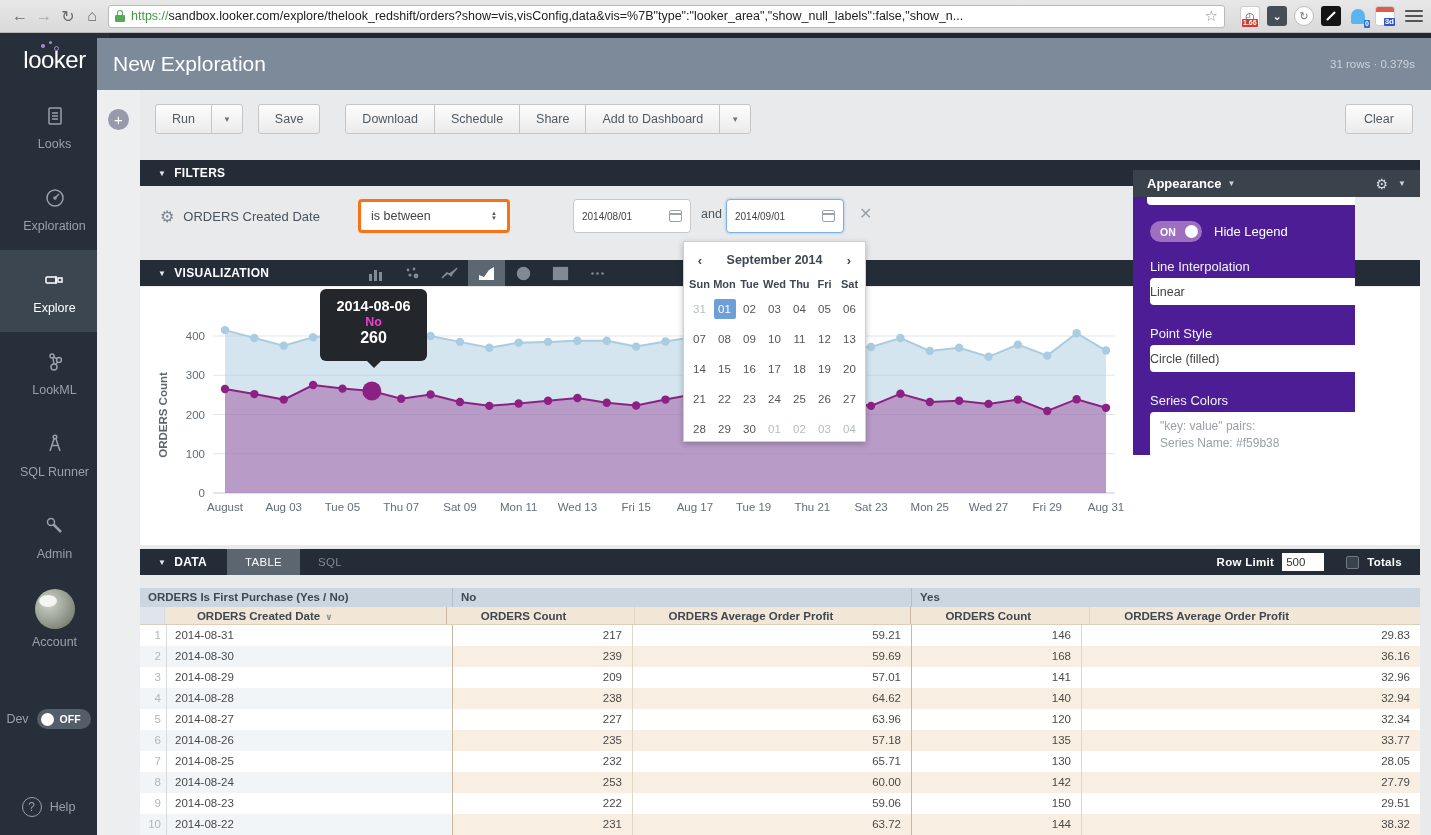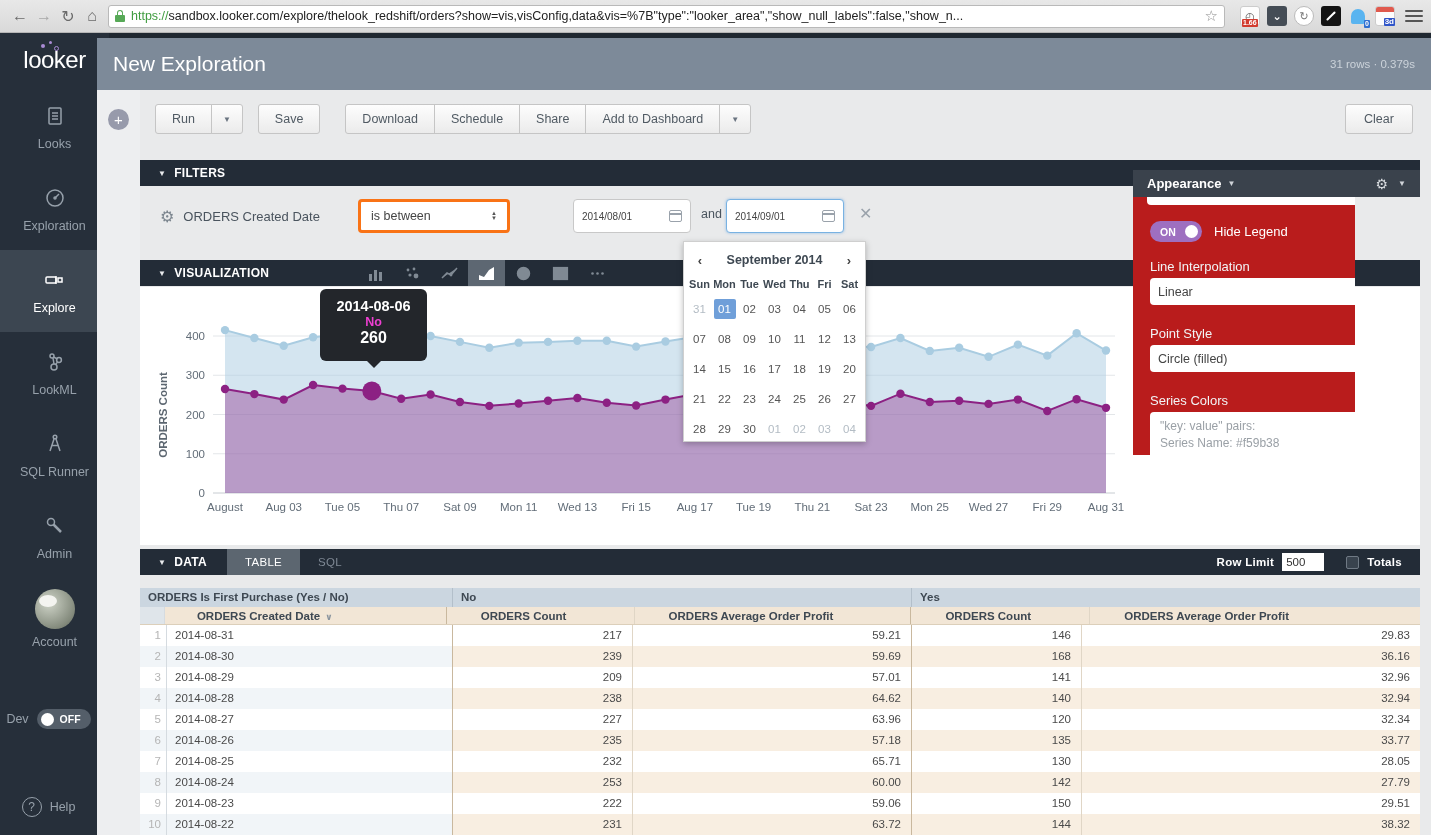--- a/index.html
+++ b/index.html
@@ -140,30 +140,30 @@
   .cal-day span { width:22px; height:20px; line-height:20px; text-align:center; border-radius:2px; }
   .cal-day.muted { color:#b3bcc4; }
   .cal-day.selected span { background:#6f9fd9; color:#fff; }
 
   
   .appear-head { position:absolute; left:1133px; top:170px; width:287px; height:27px; background:#3a424c;
     display:flex; align-items:center; padding:0 14px; z-index:7; }
   .appear-head .ttl { color:#fff; font-size:13px; font-weight:bold; }
   .appear-head .car { color:#cfd3d8; font-size:8px; margin-left:6px; }
   .appear-head .right { margin-left:auto; color:#d7dbdf; font-size:14px; display:flex; align-items:center; gap:4px; }
-  .appear-body { position:absolute; left:1133px; top:197px; width:222px; height:258px; background:#b91c1c;
+  .appear-body { position:absolute; left:1133px; top:197px; width:222px; height:258px; background:#4c1d95;
     overflow:hidden; z-index:7; padding:0 17px; }
   .partial-select { position:absolute; left:14px; top:0; width:240px; height:8px; background:#fff; border-radius:0 0 4px 4px; }
   .toggle-row { position:absolute; left:17px; top:24px; display:flex; align-items:center; gap:12px; }
   .toggle-pill { width:52px; height:21px; background:#9e6fc0; border-radius:11px; display:flex; align-items:center; padding:0 4px; }
   .toggle-pill .on { color:#fff; font-size:10.5px; font-weight:bold; margin-left:6px; }
   .toggle-pill .knob { width:13px; height:13px; background:#fff; border-radius:50%; margin-left:auto; }
   .appear-label { position:absolute; left:17px; font-size:13px; color:#f2f4f6; }
   .appear-select { position:absolute; left:17px; width:236px; height:27px; background:#fff; border-radius:4px;
-    display:flex; align-items:center; padding:0 8px; font-size:12.5px; color:#444; }
+    display:flex; align-items:center; padding:0 0; font-size:12.5px; color:#444; }
   .appear-textarea { position:absolute; left:17px; top:215px; width:236px; height:60px; background:#fff; border-radius:4px;
     padding:6px 10px; font-size:12px; color:#9aa0a6; line-height:17px; }
 
   
   .data-tabs { display:flex; margin-left:20px; height:26px; }
   .data-tab { padding:0 18px; display:flex; align-items:center; font-size:11.5px; font-weight:normal; color:#7e8894; letter-spacing:.3px; }
   .data-tab.active { background:#5c6670; color:#fff; }
   .data-right { margin-left:auto; display:flex; align-items:center; gap:8px; font-size:11.5px; }
   .rowlimit-input { width:42px; height:18px; border:none; font-size:11.5px; padding:0 4px; color:#333; font-family:inherit; }
   .totals-box { width:13px; height:13px; background:#39434e; border:1px solid #707a85; border-radius:2px; }

